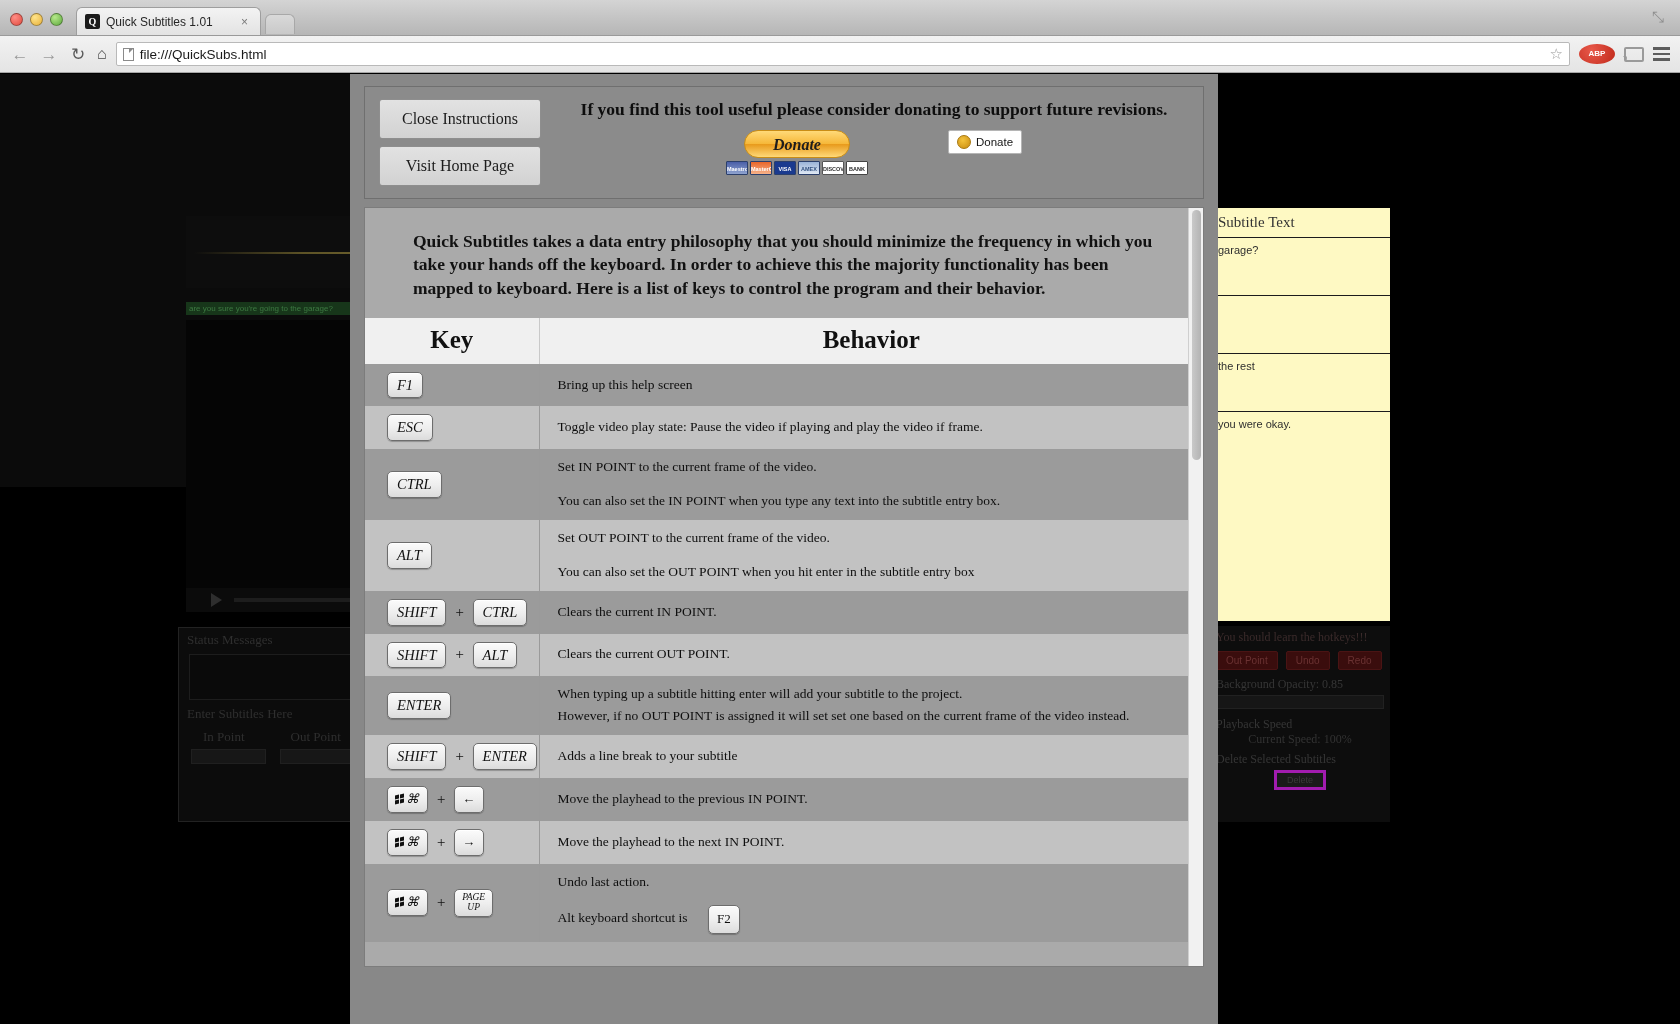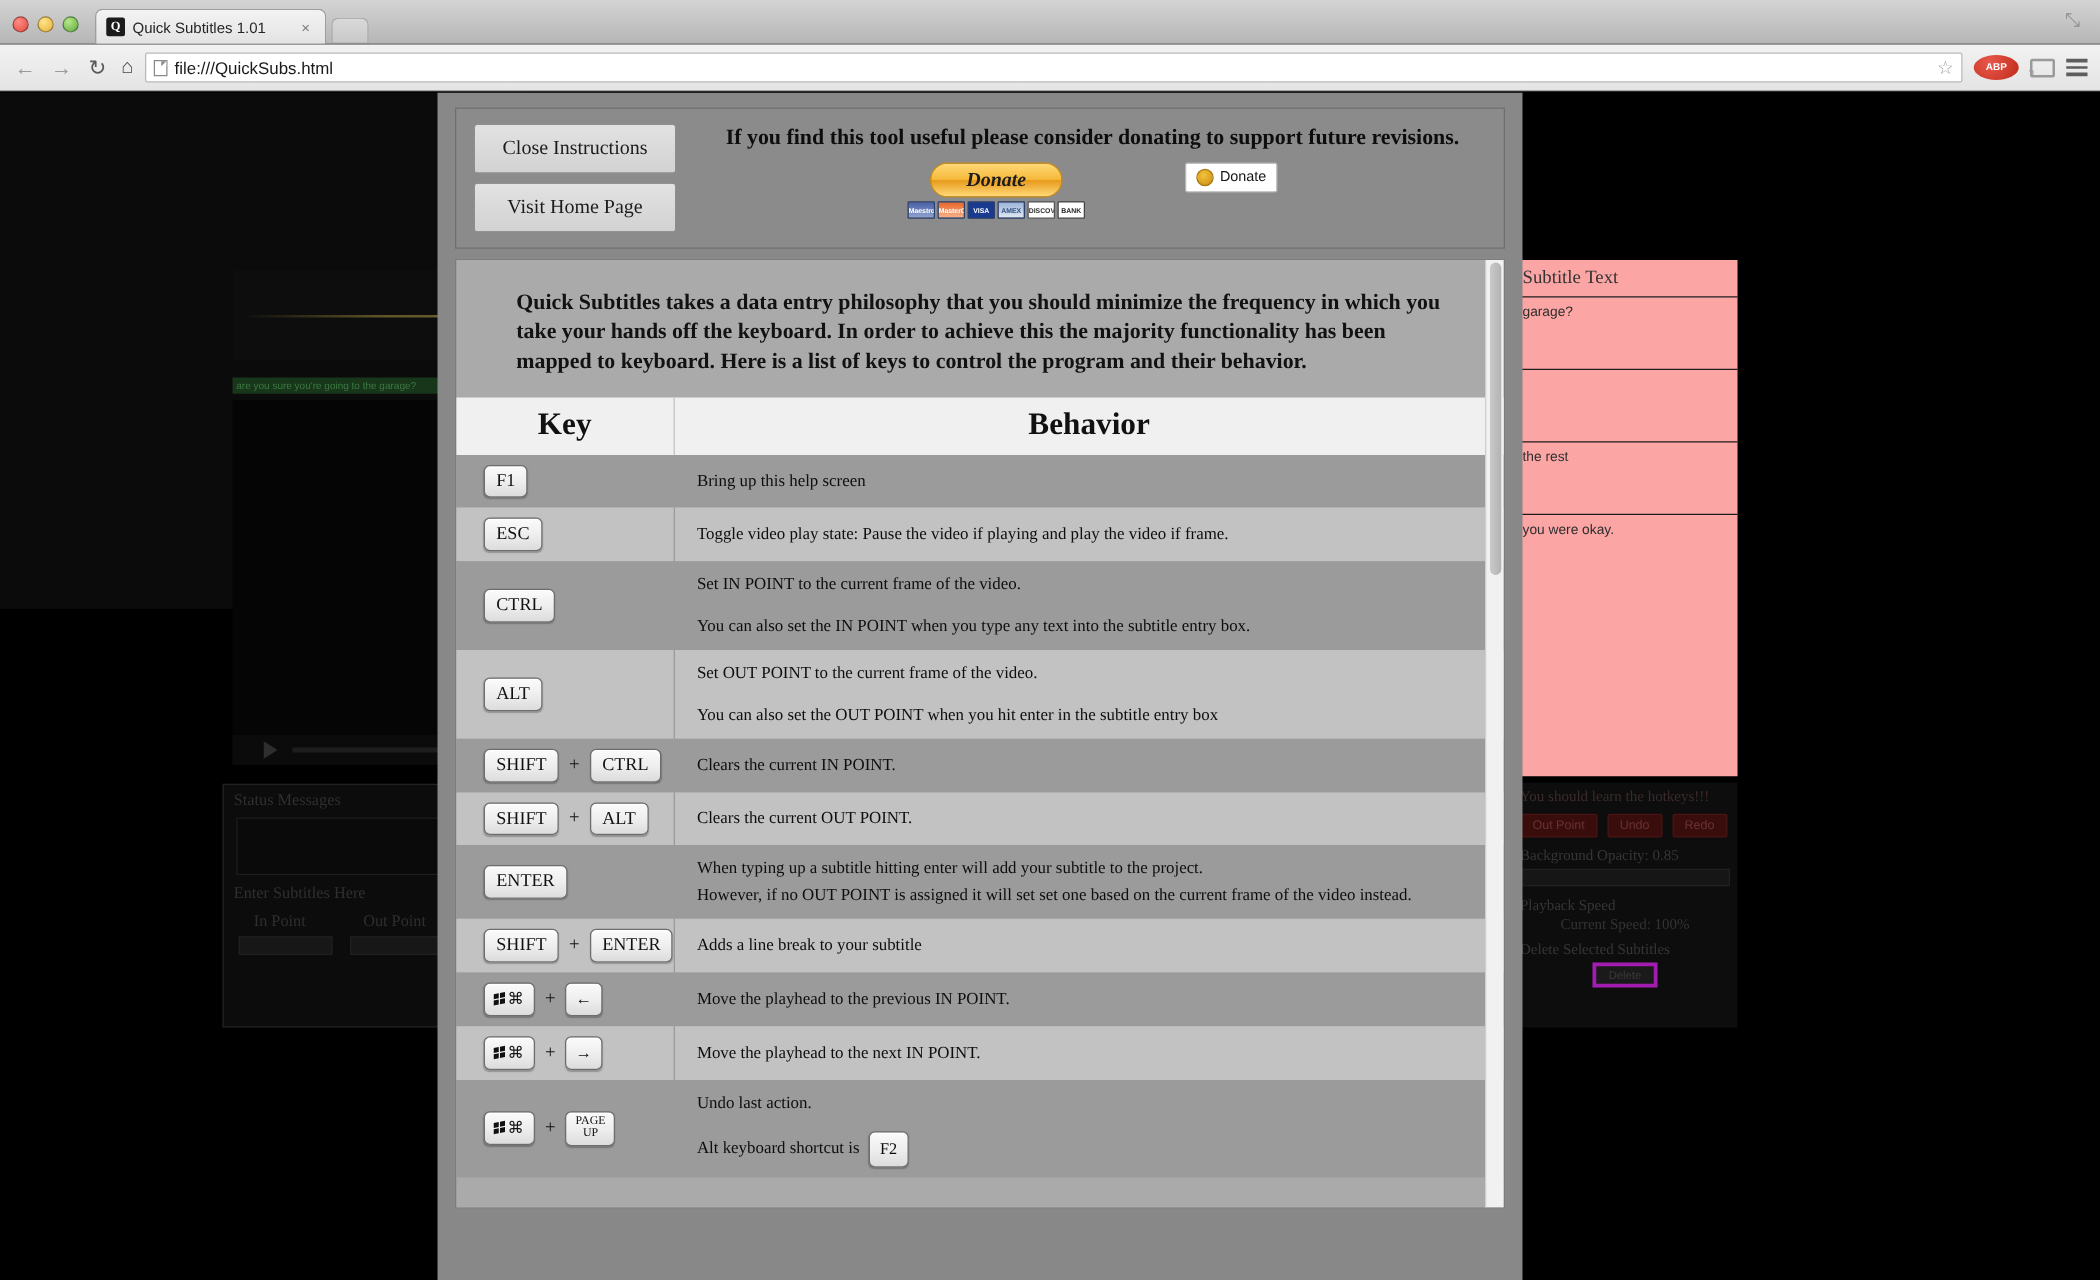--- a/index.html
+++ b/index.html
@@ -103,21 +103,21 @@
   .bg-play { width: 0; height: 0; border-left: 11px solid #2e2e2e; border-top: 7px solid transparent; border-bottom: 7px solid transparent; }
   .bg-track { height: 4px; background: #1d1d1d; flex: 1; margin: 0 12px; }
 
   .bg-status { position: absolute; left: 178px; top: 553px; width: 425px; height: 195px; background: #0c0c0c; border: 1px solid #222; }
   .bg-lbl { color: #2f2f2f; font-size: 13px; font-family: "Liberation Serif", serif; padding: 4px 8px; }
   .bg-box { margin: 2px 10px; height: 46px; border: 1px solid #1d1d1d; background: #0a0a0a; }
   .bg-cols { display: flex; color: #2f2f2f; font-size: 13px; font-family: "Liberation Serif", serif; padding: 3px 0 0 24px; gap: 46px; }
   .bg-fields { display:flex; gap: 14px; padding: 4px 12px; }
   .bg-field { width: 75px; height: 15px; background: #171717; border: 1px solid #202020; }
 
-  .bg-right { position: absolute; left: 1210px; top: 134px; width: 180px; height: 413px; background: #fca5a5; }
+  .bg-right { position: absolute; left: 1210px; top: 134px; width: 180px; height: 413px; background: #fef9c3; }
   .bg-right-hdr { color: #333; font-size: 15px; font-family: "Liberation Serif", serif; padding: 6px 8px; }
   .bg-sub-row { border-top: 1px solid #1c1c1c; height: 58px; padding: 6px 8px; color: #2e2e2e; font-size: 11px; font-family: "Liberation Sans", sans-serif; }
   .bg-right2 { position: absolute; left: 1210px; top: 552px; width: 180px; height: 196px; background: #0d0d0d; }
   .bg-hint { color: #3b2b2b; font-size: 12px; font-family: "Liberation Serif", serif; padding: 4px 6px; }
   .bg-btnrow { display: flex; gap: 8px; padding: 2px 6px; }
   .bg-btn { background: #3a0d0d; color: #6a3232; font-size: 10px; padding: 3px 9px; border: 1px solid #4a1414; border-radius: 2px; }
   .bg-line { color: #363636; font-size: 12px; font-family: "Liberation Serif", serif; padding: 5px 6px 0; }
   .bg-input { margin: 3px 6px; height: 14px; background: #161616; border: 1px solid #212121; }
   .bg-center { text-align: center; color: #333; font-size: 12px; font-family: "Liberation Serif", serif; }
   .bg-delete { margin: 3px auto; width: 52px; background: #1a1a1a; border: 3px solid #a21caf; color: #3a3a3a; font-size: 9px; text-align: center; padding: 2px 0; }
@@ -194,21 +194,21 @@
     font-size: 25px; color: #111; font-weight: bold; padding: 8px 0 10px;
     border-right: 1px solid #c9c9c9;
   }
   .kt th:last-child { border-right: none; }
   .kt td { vertical-align: middle; padding: 8px 0; border-right: 1px solid #9a9a9a; }
   .kt td.behavior { border-right: none; padding-left: 18px; padding-right: 16px; }
   .kt tr.odd  td { background: #9b9b9b; }
   .kt tr.even td { background: #c2c2c2; }
   .kt tr.odd  td.behavior { background: #9b9b9b; }
   .kt tr.even td.behavior { background: #c2c2c2; }
-  .keycell { padding-left: 22px !important; }
+  .keycell { padding-left: 22px !important; font-style: italic; }
   .keys { display: flex; align-items: center; gap: 8px; }
   .key {
     display: inline-block;
     background: linear-gradient(to bottom, #fbfbfb 0%, #ededed 55%, #dcdcdc 100%);
     border: 1px solid #6d6d6d;
     border-radius: 5px;
     box-shadow: 0 1px 0 #fff inset, 0 1px 1px rgba(0,0,0,.25);
     font-family: "Liberation Serif", serif; font-size: 14.5px; color: #111;
     padding: 4px 9px; line-height: 1.15; text-align: center; white-space: nowrap;
   }
@@ -216,21 +216,21 @@
   .key.glyph { font-size: 13px; padding: 5px 7px; letter-spacing: 1px; }
   .plus { font-family: "Liberation Serif", serif; font-size: 15px; color: #111; }
   .behavior {
     font-family: "Liberation Serif", serif; font-size: 13.5px; color: #0e0e0e;
     line-height: 1.55;
   }
   .behavior p { margin: 0; }
   .behavior p + p { margin-top: 13px; }
   .behavior p.tight + p.tight { margin-top: 1px; }
   .behavior .inline-key {
-    display: inline-block; vertical-align: middle; margin: 0 4px;
+    display: inline-block; vertical-align: middle; margin: 0 17px;
     background: linear-gradient(to bottom, #fbfbfb 0%, #ededed 55%, #dcdcdc 100%);
     border: 1px solid #6d6d6d; border-radius: 5px;
     box-shadow: 0 1px 0 #fff inset, 0 1px 1px rgba(0,0,0,.25);
     font-size: 13px; padding: 3px 8px;
   }
 
   
   .scroll-track {
     position: absolute; right: 0; top: 0; width: 15px; height: 100%;
     background: #f1f1f1; border-left: 1px solid #cfcfcf;

